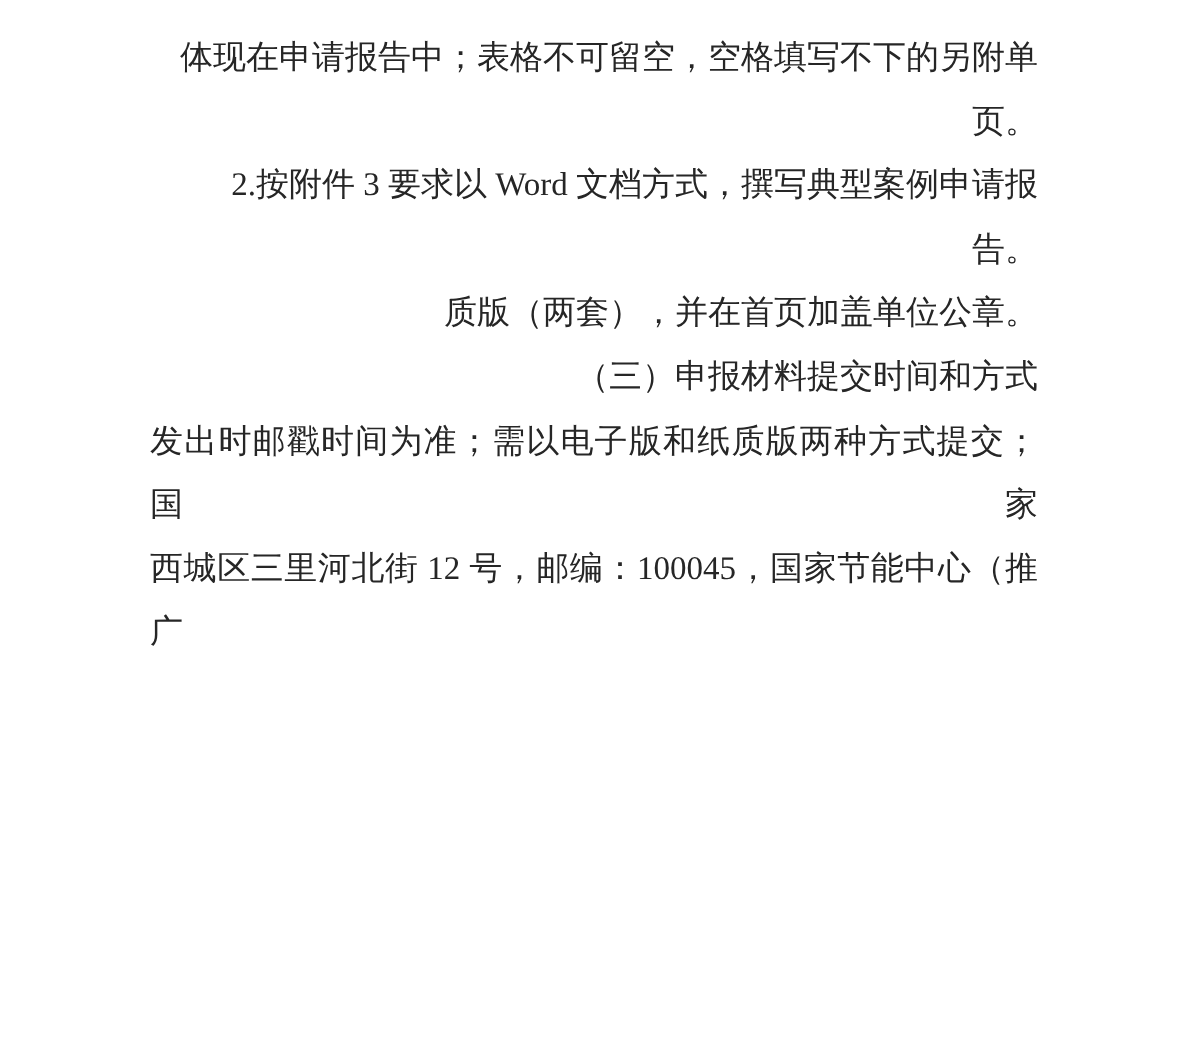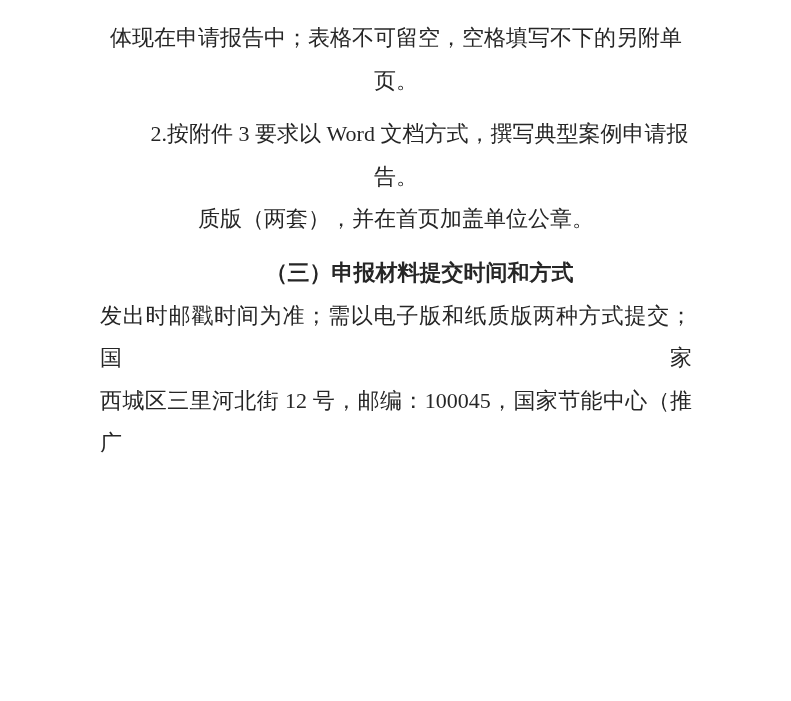--- a/index.html
+++ b/index.html
@@ -18,35 +18,34 @@
     left: 100px;
     top: 17px;
     width: 592px;
   }
   .ln {
     font-family: "Liberation Serif", "DejaVu Serif", serif;
     font-size: 22px;
     line-height: 42.6px;
     color: #262626;
     white-space: pre-wrap;
-    text-align: center;
+    text-align: right;
   }
   
   .j {
     text-align: justify;
     text-align-last: justify;
   }
   
   .indent {
     text-indent: 47px;
-    margin-top: 11px;
   }
   
   .h-kai {
-    font-weight: bold;
+    font-weight: normal;
   }
 </style>
 </head>
 <body>
 
 <div class="page">
   <div class="ln">体现在申请报告中；表格不可留空，空格填写不下的另附单页。</div>
   <div class="ln indent">2.按附件 3 要求以 Word 文档方式，撰写典型案例申请报告。</div>
   <div class="ln">质版（两套），并在首页加盖单位公章。</div>
   <div class="ln indent h-kai">（三）申报材料提交时间和方式</div>

